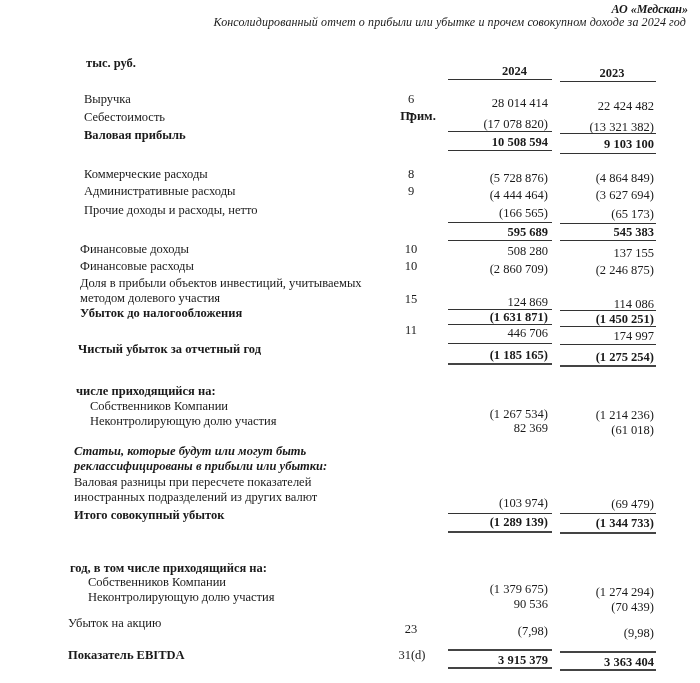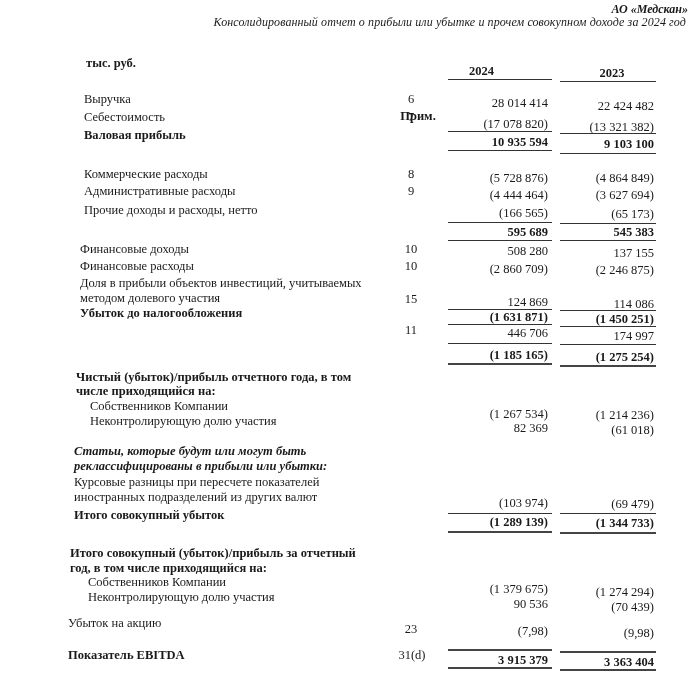--- a/index.html
+++ b/index.html
@@ -28,21 +28,21 @@
 <div>
   <div class="hdr-company">АО «Медскан»</div>
   <div class="hdr-title">Консолидированный отчет о прибыли или убытке и прочем совокупном доходе за 2024 год</div>
 </div>
 
 <div class="row b" style="top:56px;">
   <span class="lbl" style="left:86px;">тыс. руб.</span>
 </div>
 <div class="row b" style="top:64px;">
   <span class="note" style="left:393px;width:50px;margin-top:45px;">Прим.</span>
-  <span class="v24" style="text-align:left;left:469px;width:80px;">2024</span>
+  <span class="v24" style="text-align:right;left:447px;width:80px;">2024</span>
   <span class="v23" style="text-align:center;top:2px;left:572px;width:80px;">2023</span>
 </div>
 <div class="line l24" style="top:79px;"></div>
 <div class="line l23" style="top:81px;"></div>
 
 <div class="row" style="top:92px;">
   <span class="lbl" style="left:84px;">Выручка</span>
   <span class="note">6</span>
   <span class="v24" style="top:4px;">28 014 414</span>
   <span class="v23" style="top:7px;">22 424 482</span>
@@ -50,21 +50,21 @@
 <div class="row" style="top:110px;">
   <span class="lbl" style="left:84px;text-align:center;">Себестоимость</span>
   <span class="note">7</span>
   <span class="v24" style="top:7px;">(17 078 820)</span>
   <span class="v23" style="top:10px;">(13 321 382)</span>
 </div>
 <div class="line l24" style="top:131px;"></div>
 <div class="line l23" style="top:133px;"></div>
 <div class="row b" style="top:128px;">
   <span class="lbl" style="left:84px;">Валовая прибыль</span>
-  <span class="v24" style="top:7px;">10 935 594</span>
+  <span class="v24" style="top:7px;">10 508 594</span>
   <span class="v23" style="top:9px;">9 103 100</span>
 </div>
 <div class="line l24" style="top:150px;"></div>
 <div class="line l23" style="top:153px;"></div>
 
 <div class="row" style="top:167px;">
   <span class="lbl" style="left:84px;">Коммерческие расходы</span>
   <span class="note">8</span>
   <span class="v24" style="top:4px;">(5 728 876)</span>
   <span class="v23" style="top:4px;">(4 864 849)</span>
@@ -118,55 +118,54 @@
 <div class="line l24" style="top:324px;"></div>
 <div class="line l23" style="top:326px;"></div>
 <div class="row" style="top:323px;">
   <span class="note">11</span>
   <span class="v24" style="top:3px;">446 706</span>
   <span class="v23" style="top:6px;">174 997</span>
 </div>
 <div class="line l24" style="top:343px;"></div>
 <div class="line l23" style="top:344px;"></div>
 <div class="row b" style="top:342px;">
+  <span class="lbl" style="left:78px;">Чистый убыток за отчетный год</span>
   <span class="v24" style="top:6px;">(1 185 165)</span>
   <span class="v23" style="top:8px;">(1 275 254)</span>
 </div>
 <div class="line thick l24" style="top:363px;"></div>
 <div class="line thick l23" style="top:365px;"></div>
 
 <div class="row" style="top:370px;height:70px;">
-  <span class="lbl b" style="left:76px;">Чистый (убыток)/прибыль отчетного года, в том</span>
   <span class="lbl b" style="left:76px;top:14px;">числе приходящийся на:</span>
   <span class="lbl" style="left:90px;top:29px;">Собственников Компании</span>
   <span class="lbl" style="left:90px;top:44px;">Неконтролирующую долю участия</span>
   <span class="v24" style="top:37px;">(1 267 534)</span>
   <span class="v23" style="top:38px;">(1 214 236)</span>
   <span class="v24" style="top:51px;">82 369</span>
   <span class="v23" style="top:53px;">(61 018)</span>
 </div>
 
 <div class="row" style="top:444px;height:90px;">
   <span class="lbl b i" style="left:74px;">Статьи, которые будут или могут быть</span>
   <span class="lbl b i" style="left:74px;top:15px;">реклассифицированы в прибыли или убытки:</span>
-  <span class="lbl" style="left:74px;top:31px;">Курсовые разницы при пересчете показателей</span>
+  <span class="lbl" style="left:74px;top:31px;">Валовая разницы при пересчете показателей</span>
   <span class="lbl" style="left:74px;top:46px;">иностранных подразделений из других валют</span>
   <span class="v24" style="top:52px;">(103 974)</span>
   <span class="v23" style="top:53px;">(69 479)</span>
   <span class="lbl b" style="left:74px;top:64px;">Итого совокупный убыток</span>
   <span class="v24 b" style="top:71px;">(1 289 139)</span>
   <span class="v23 b" style="top:72px;">(1 344 733)</span>
 </div>
 <div class="line l24" style="top:513px;"></div>
 <div class="line l23" style="top:513px;"></div>
 <div class="line thick l24" style="top:531px;"></div>
 <div class="line thick l23" style="top:532px;"></div>
 
 <div class="row" style="top:546px;height:68px;">
-  <span class="lbl b" style="left:70px;">Итого совокупный (убыток)/прибыль за отчетный</span>
   <span class="lbl b" style="left:70px;top:15px;">год, в том числе приходящийся на:</span>
   <span class="lbl" style="left:88px;top:29px;">Собственников Компании</span>
   <span class="lbl" style="left:88px;top:44px;">Неконтролирующую долю участия</span>
   <span class="v24" style="top:36px;">(1 379 675)</span>
   <span class="v23" style="top:39px;">(1 274 294)</span>
   <span class="v24" style="top:51px;">90 536</span>
   <span class="v23" style="top:54px;">(70 439)</span>
 </div>
 
 <div class="row" style="top:616px;height:26px;">

